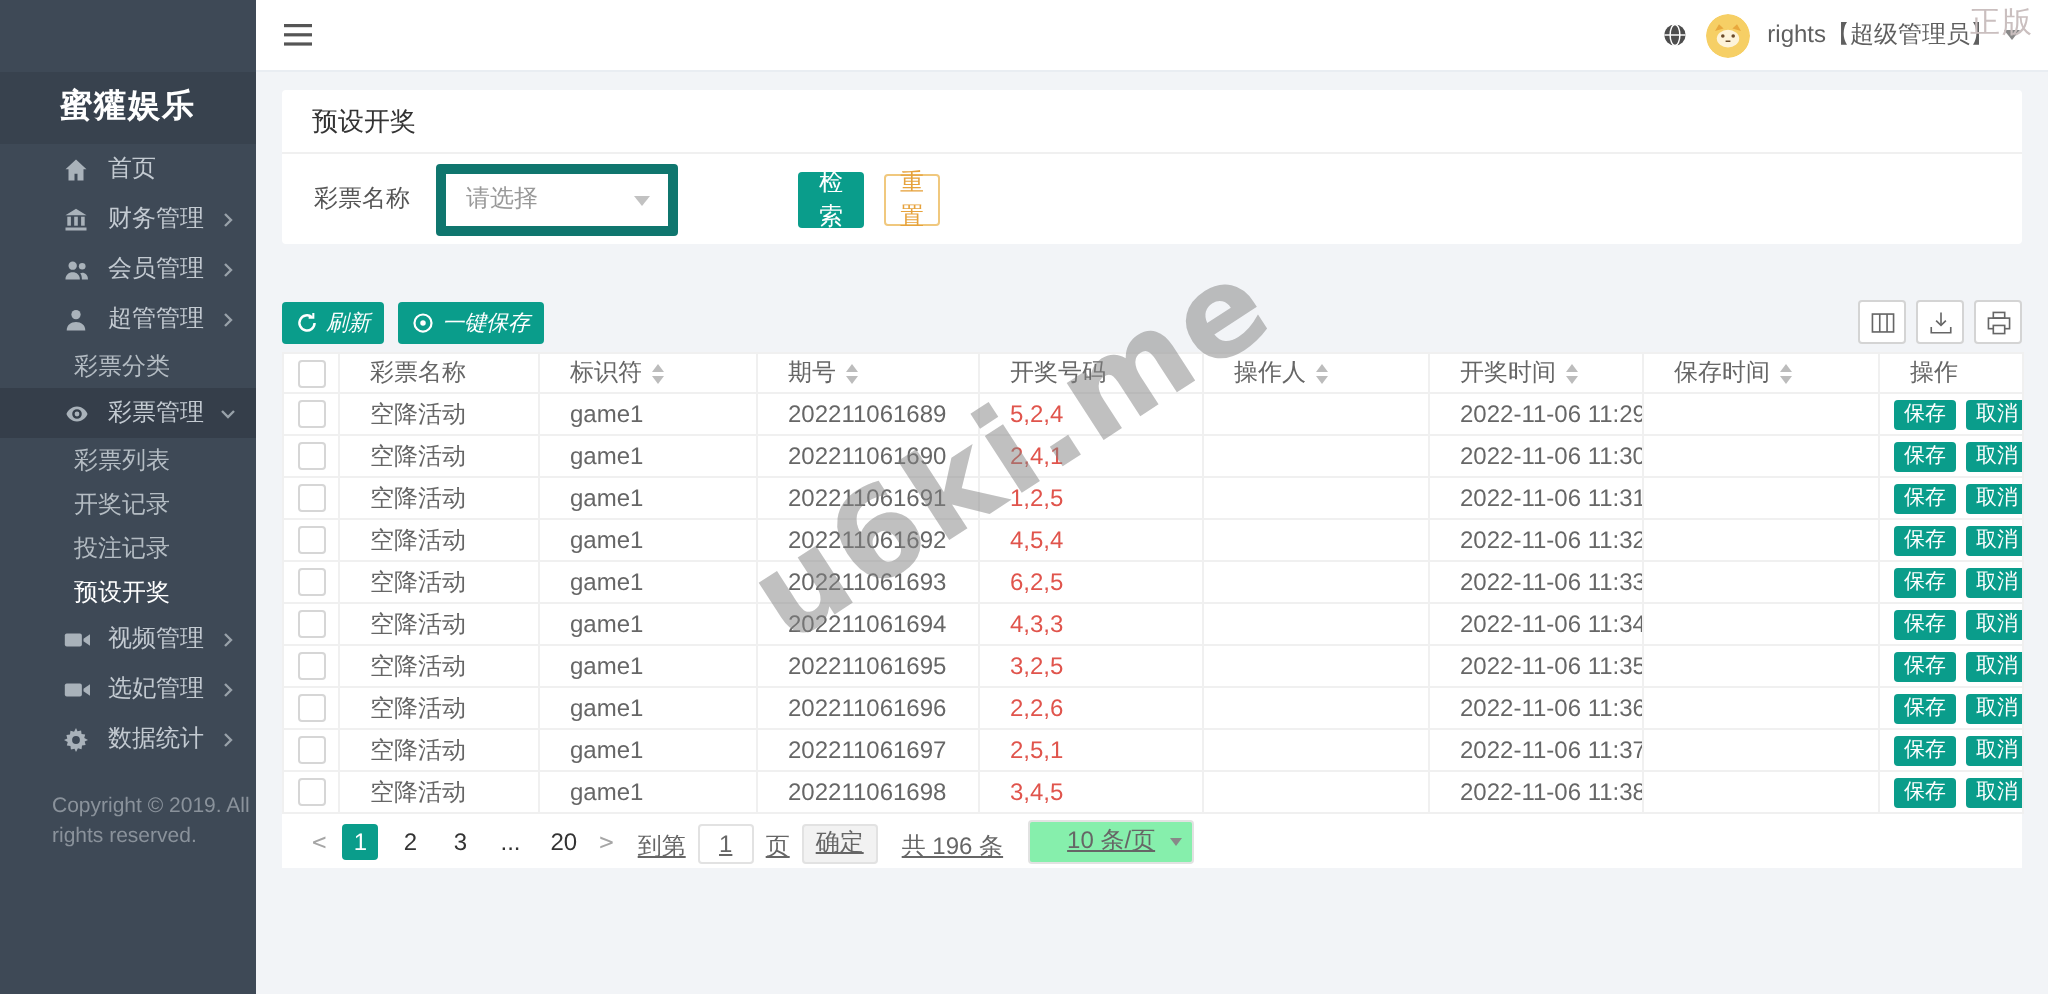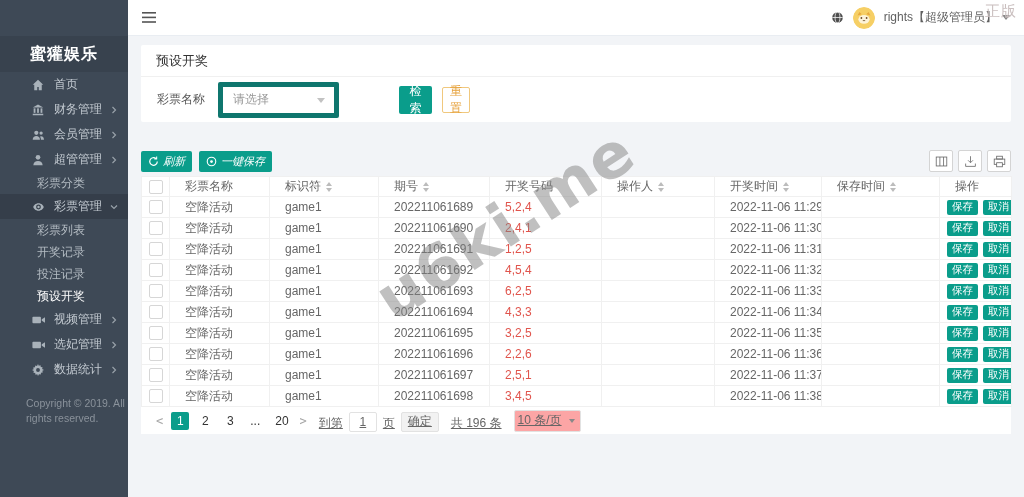--- a/index.html
+++ b/index.html
@@ -55,31 +55,31 @@
   td{height:20px;font-size:12px;}
   .cb-col{padding:0;text-align:center;}
   .cb{width:12px;height:12px;border:1px solid #d6d6d6;border-radius:2px;background:#fff;display:inline-block;vertical-align:middle;cursor:pointer;}
   .sort{display:none;flex-direction:column;margin-left:5px;vertical-align:middle;gap:2px;}
   .sort.show{display:inline-flex;}
   .sort i{width:0;height:0;border-left:3.5px solid transparent;border-right:3.5px solid transparent;}
   .sort .up{border-bottom:4px solid #bcbcbc;}
   .sort .dn{border-top:4px solid #bcbcbc;}
   .num-red{color:#e0544c;}
   .td-actions{padding-left:7px;}
-  .btn-xs{height:15px;line-height:15px;padding:0 5px;font-size:10.5px;margin-right:5px;font-family:Liberation Mono, monospace;}
+  .btn-xs{height:15px;line-height:15px;padding:0 5px;font-size:10.5px;margin-right:5px;}
   
   .pagination{height:27px;display:flex;align-items:center;padding:0 15px;background:#fff;font-size:12px;color:#666;}
   .page-arrow{color:#a6a6a6;margin-right:8px;cursor:pointer;font-family:"DejaVu Sans Mono",monospace;}
   .page-item{min-width:10px;height:18px;line-height:18px;padding:0 4px;text-align:center;margin-right:7px;cursor:pointer;color:#333;border-radius:2px;}
   .page-item.active{background:#0a9d8b;color:#fff;}
   .goto{display:flex;align-items:flex-end;gap:6px;margin-left:4px;text-decoration:underline;}
   .page-input{width:26px;height:18px;border:1px solid #e2e2e2;border-radius:2px;text-align:center;font-size:12px;color:#666;padding:0;background:#fff;}
   .confirm-btn{height:20px;padding:0 6px;background:#f2f2f2;border:1px solid #e2e2e2;border-radius:2px;color:#666;font-size:12px;}
   .total{margin:0 6px;}
-  .per-page{height:20px;border:1px solid #e2e2e2;border-radius:2px;display:flex;align-items:center;padding:0 18px 0 3px;position:relative;background:#fca5a5;cursor:pointer;}
+  .per-page{height:20px;border:1px solid #e2e2e2;border-radius:2px;display:flex;align-items:center;padding:0 18px 0 19px;position:relative;background:#86efac;cursor:pointer;}
   .per-page .sel-caret{position:absolute;right:5px;top:8px;width:0;height:0;border-left:3.5px solid transparent;border-right:3.5px solid transparent;border-top:4px solid #888;}
   
   .watermark{position:absolute;left:382px;top:268px;z-index:40;pointer-events:none;
     font-family:"DejaVu Sans",sans-serif;font-weight:700;font-size:62px;letter-spacing:2px;
     color:rgba(130,130,130,0.5);transform:rotate(-33deg);transform-origin:0 50%;white-space:nowrap;}
   .corner-tag{position:absolute;right:7px;top:2px;z-index:41;font-size:15px;color:#cabfbf;pointer-events:none;letter-spacing:1px;}
 </style>
 </head>
 <body>
 

